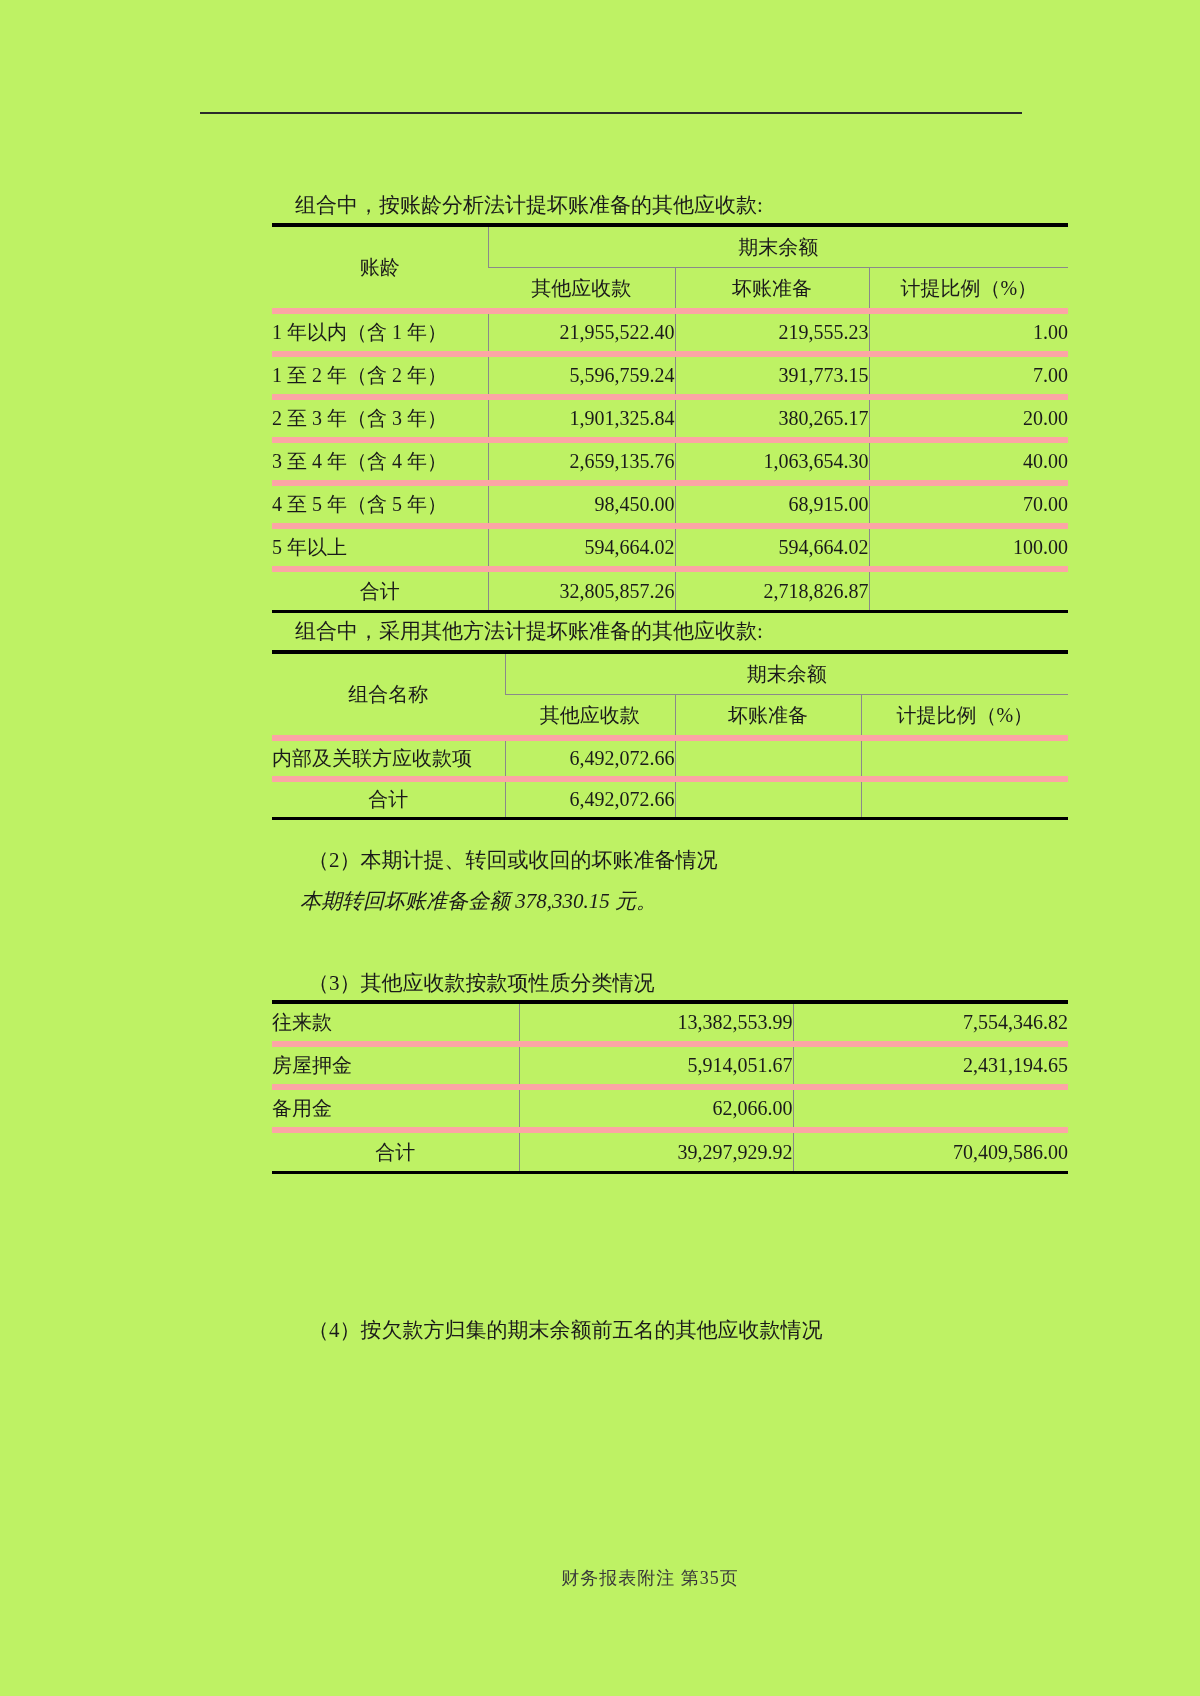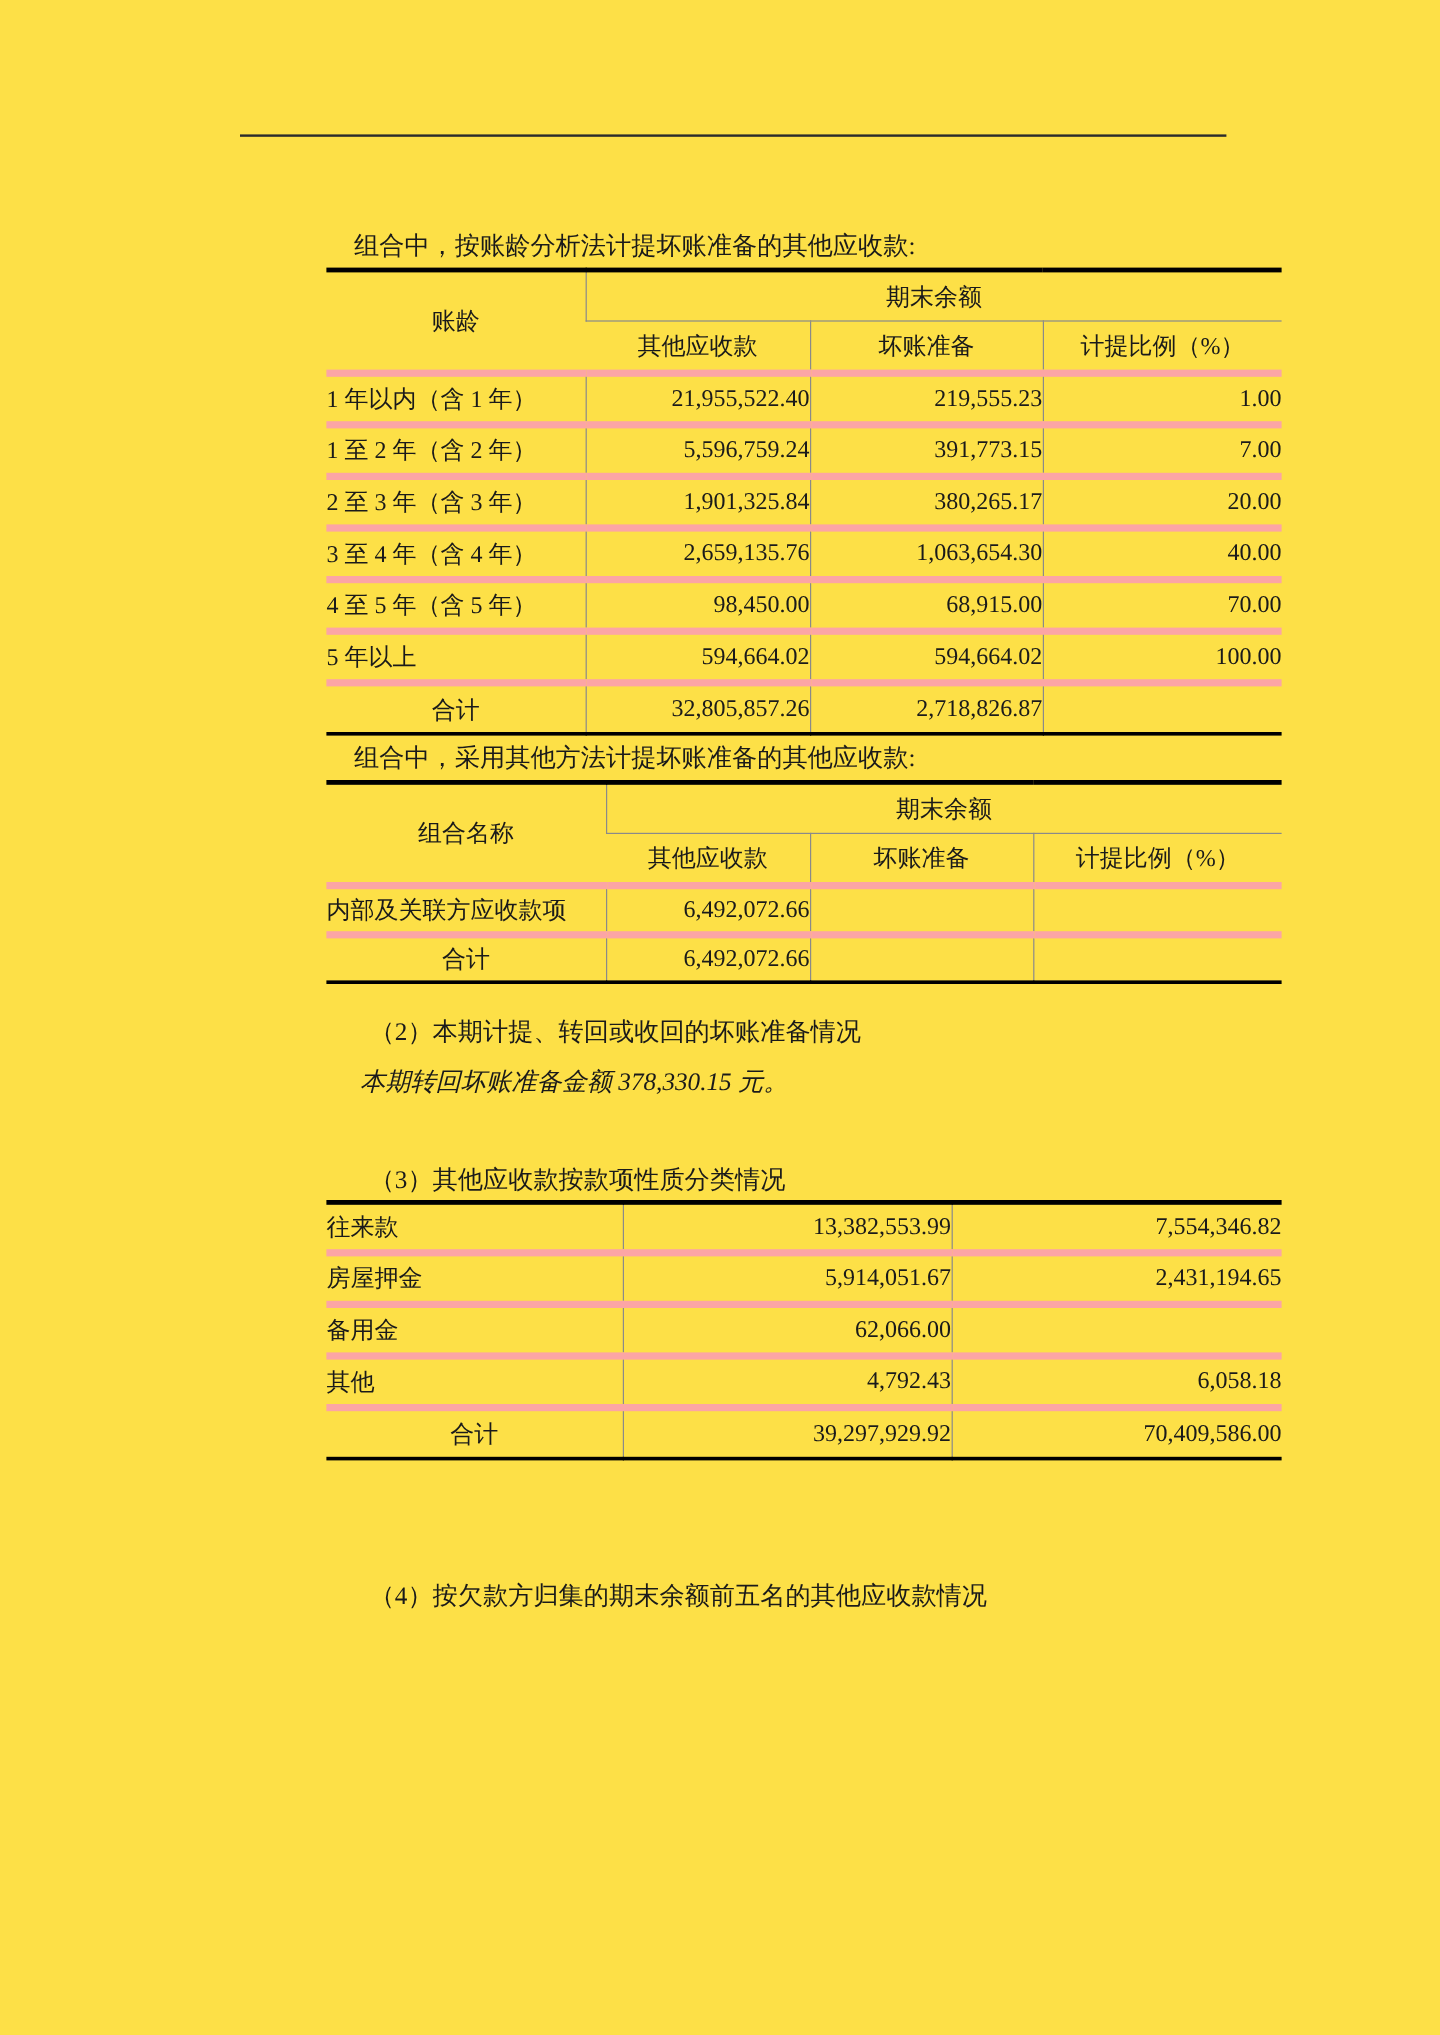--- a/index.html
+++ b/index.html
@@ -1,19 +1,19 @@
 <!DOCTYPE html>
 <html><head>
 <meta charset="utf-8">
 <style>
   html,body{margin:0;padding:0;background:#e8e8e8;}
   .page{
     position:relative;
     width:1200px;height:1696px;
-    background:#fde047;
+    background:#bef264;
     margin:0 auto;
     font-family:"Liberation Serif","DejaVu Serif",serif;
     color:#1a1a1a;
     overflow:hidden;
   }
   .abs{position:absolute;}
   .top-rule{left:200px;top:112px;width:822px;height:2px;background:#2b2b2b;}
   .heading{font-size:21px;line-height:26px;white-space:nowrap;}
   .body-text{font-size:21px;line-height:26px;white-space:nowrap;font-style:italic;}
   table.tbl{
@@ -180,29 +180,25 @@
       <tr class="row h37">
         <td class="lbl">房屋押金</td>
         <td class="num">5,914,051.67</td>
         <td class="num">2,431,194.65</td>
       </tr>
       <tr class="row h37">
         <td class="lbl">备用金</td>
         <td class="num">62,066.00</td>
         <td class="num"></td>
       </tr>
-      <tr class="row h37">
-        <td class="lbl">其他</td>
-        <td class="num">4,792.43</td>
-        <td class="num">6,058.18</td>
-      </tr>
       <tr class="row h38">
         <td class="c">合计</td>
         <td class="num">39,297,929.92</td>
         <td class="num">70,409,586.00</td>
       </tr>
     </tbody>
   </table>
 
   <div class="abs heading" style="left:308px;top:1317px;">（4）按欠款方归集的期末余额前五名的其他应收款情况</div>
 
+  <div class="abs footer">财务报表附注 第35页</div>
 
 </div>
 
 </body></html>

